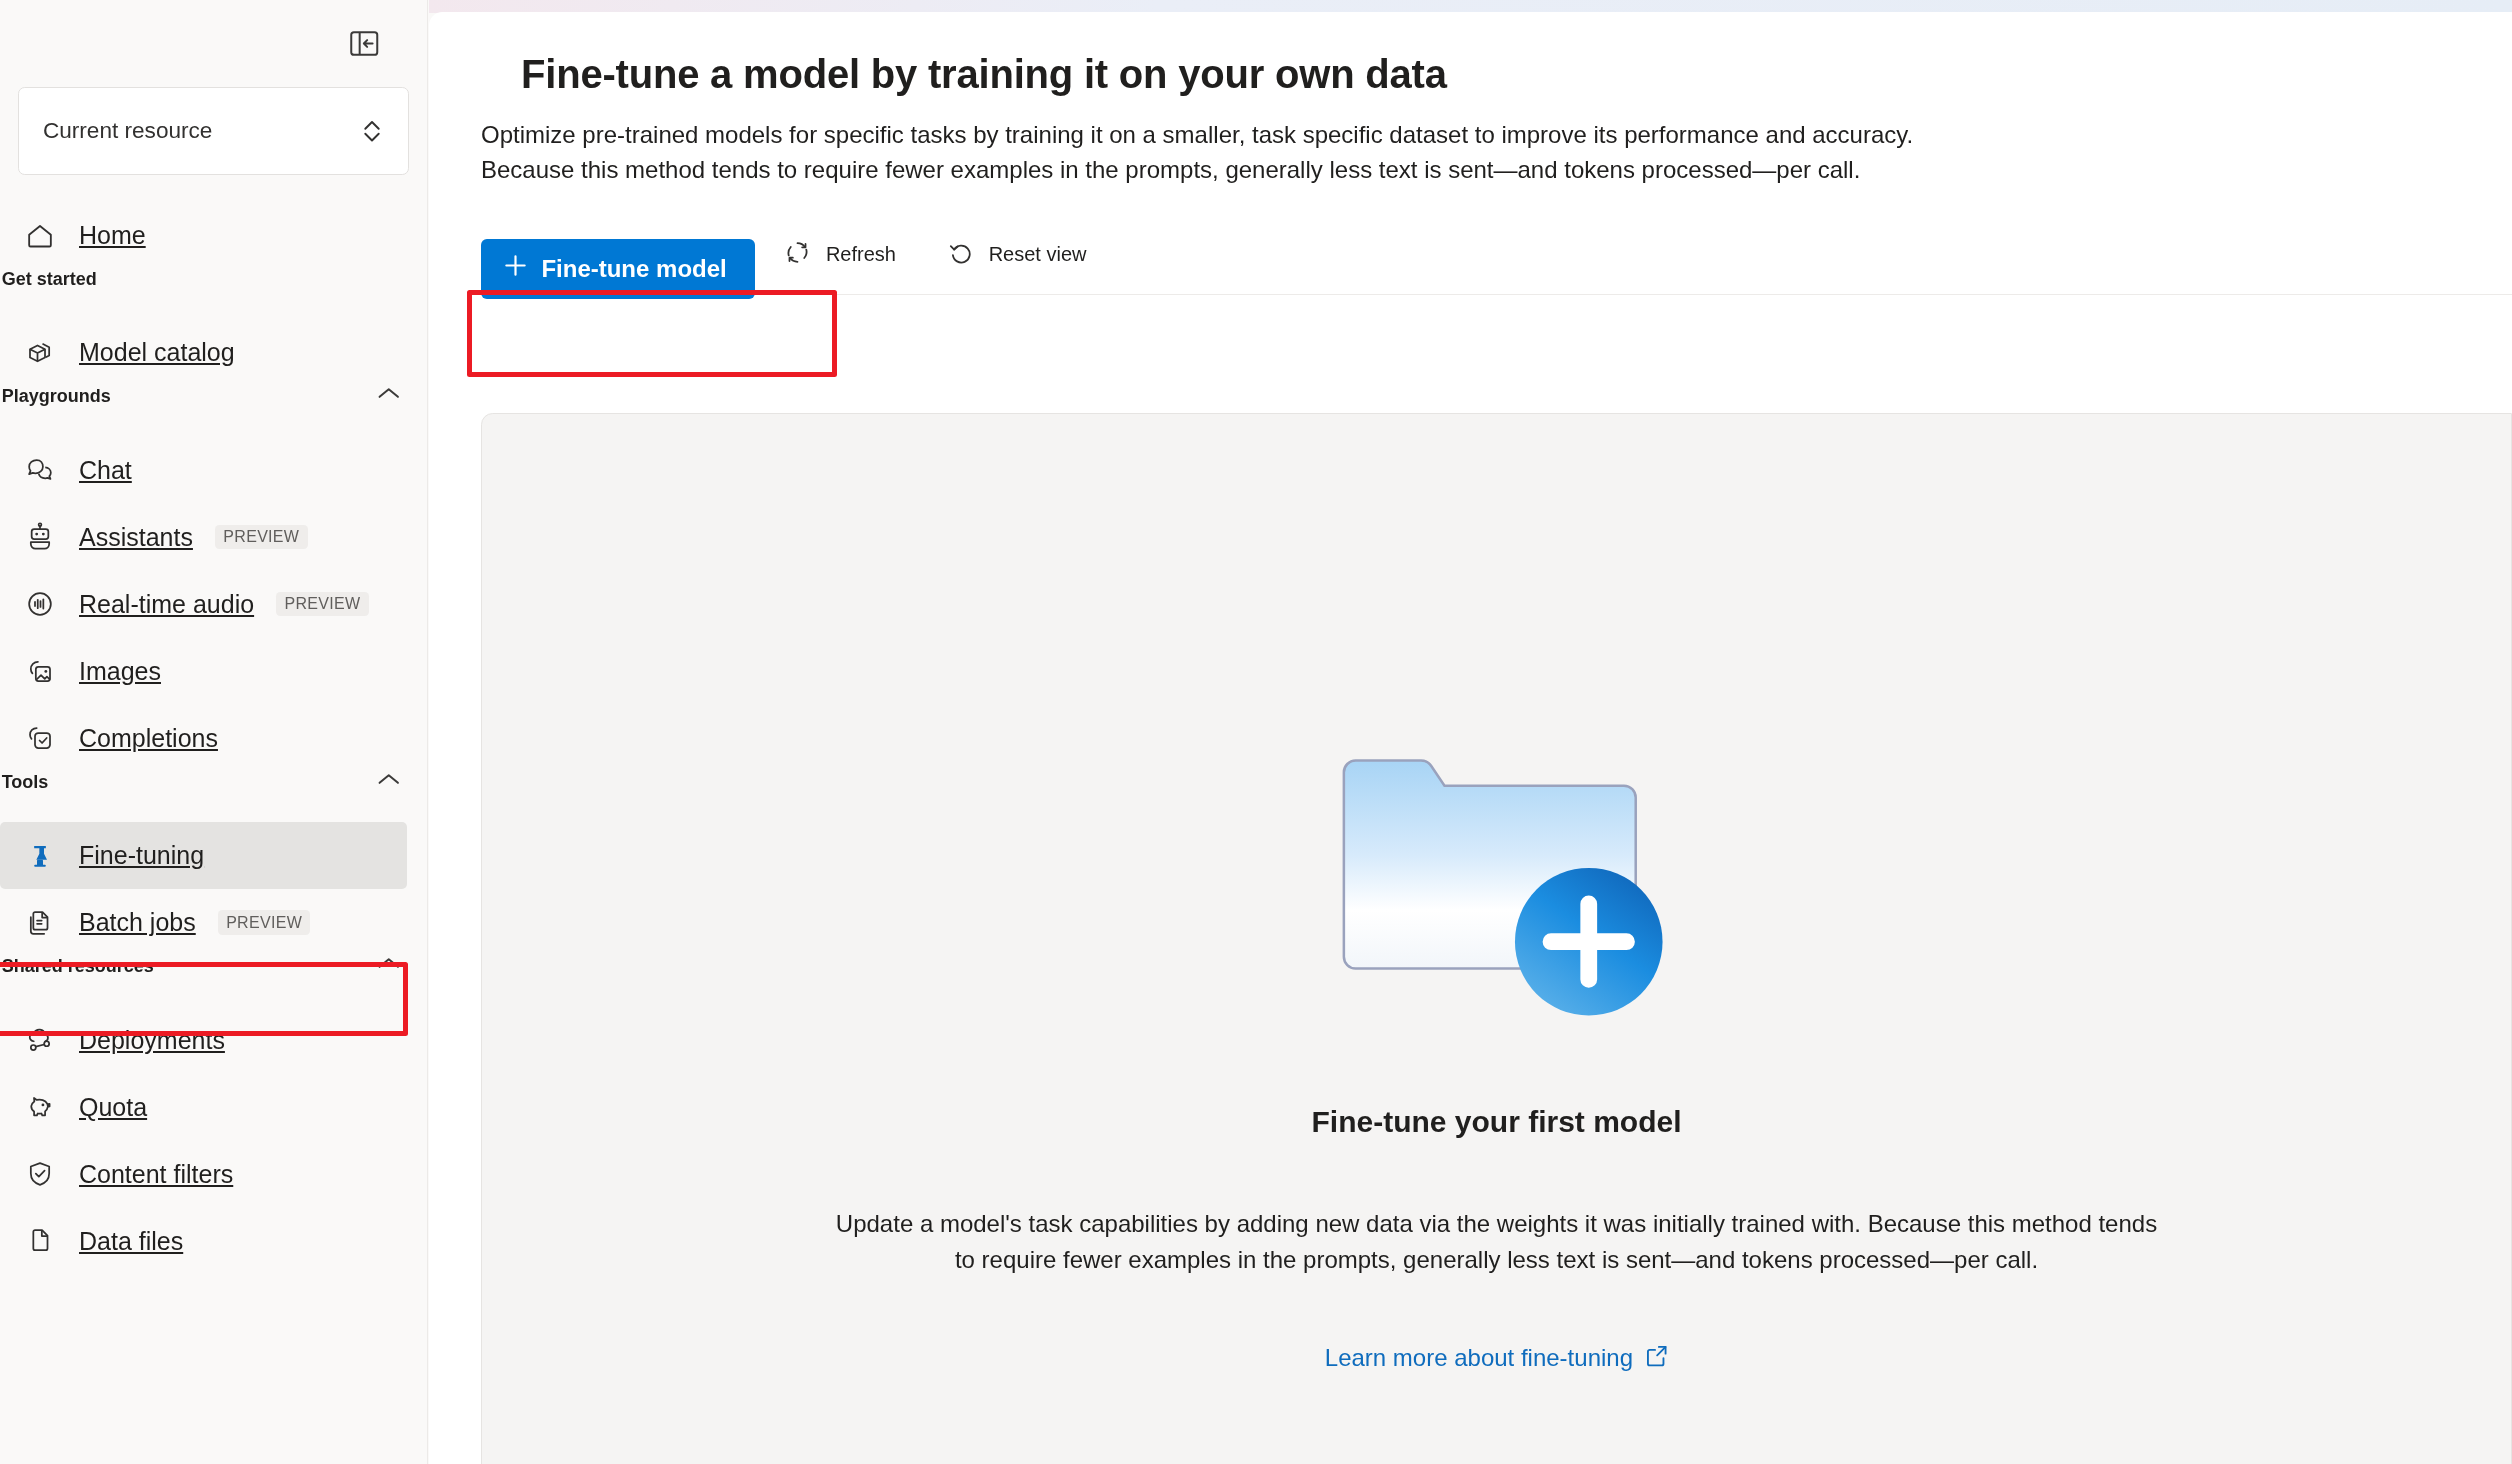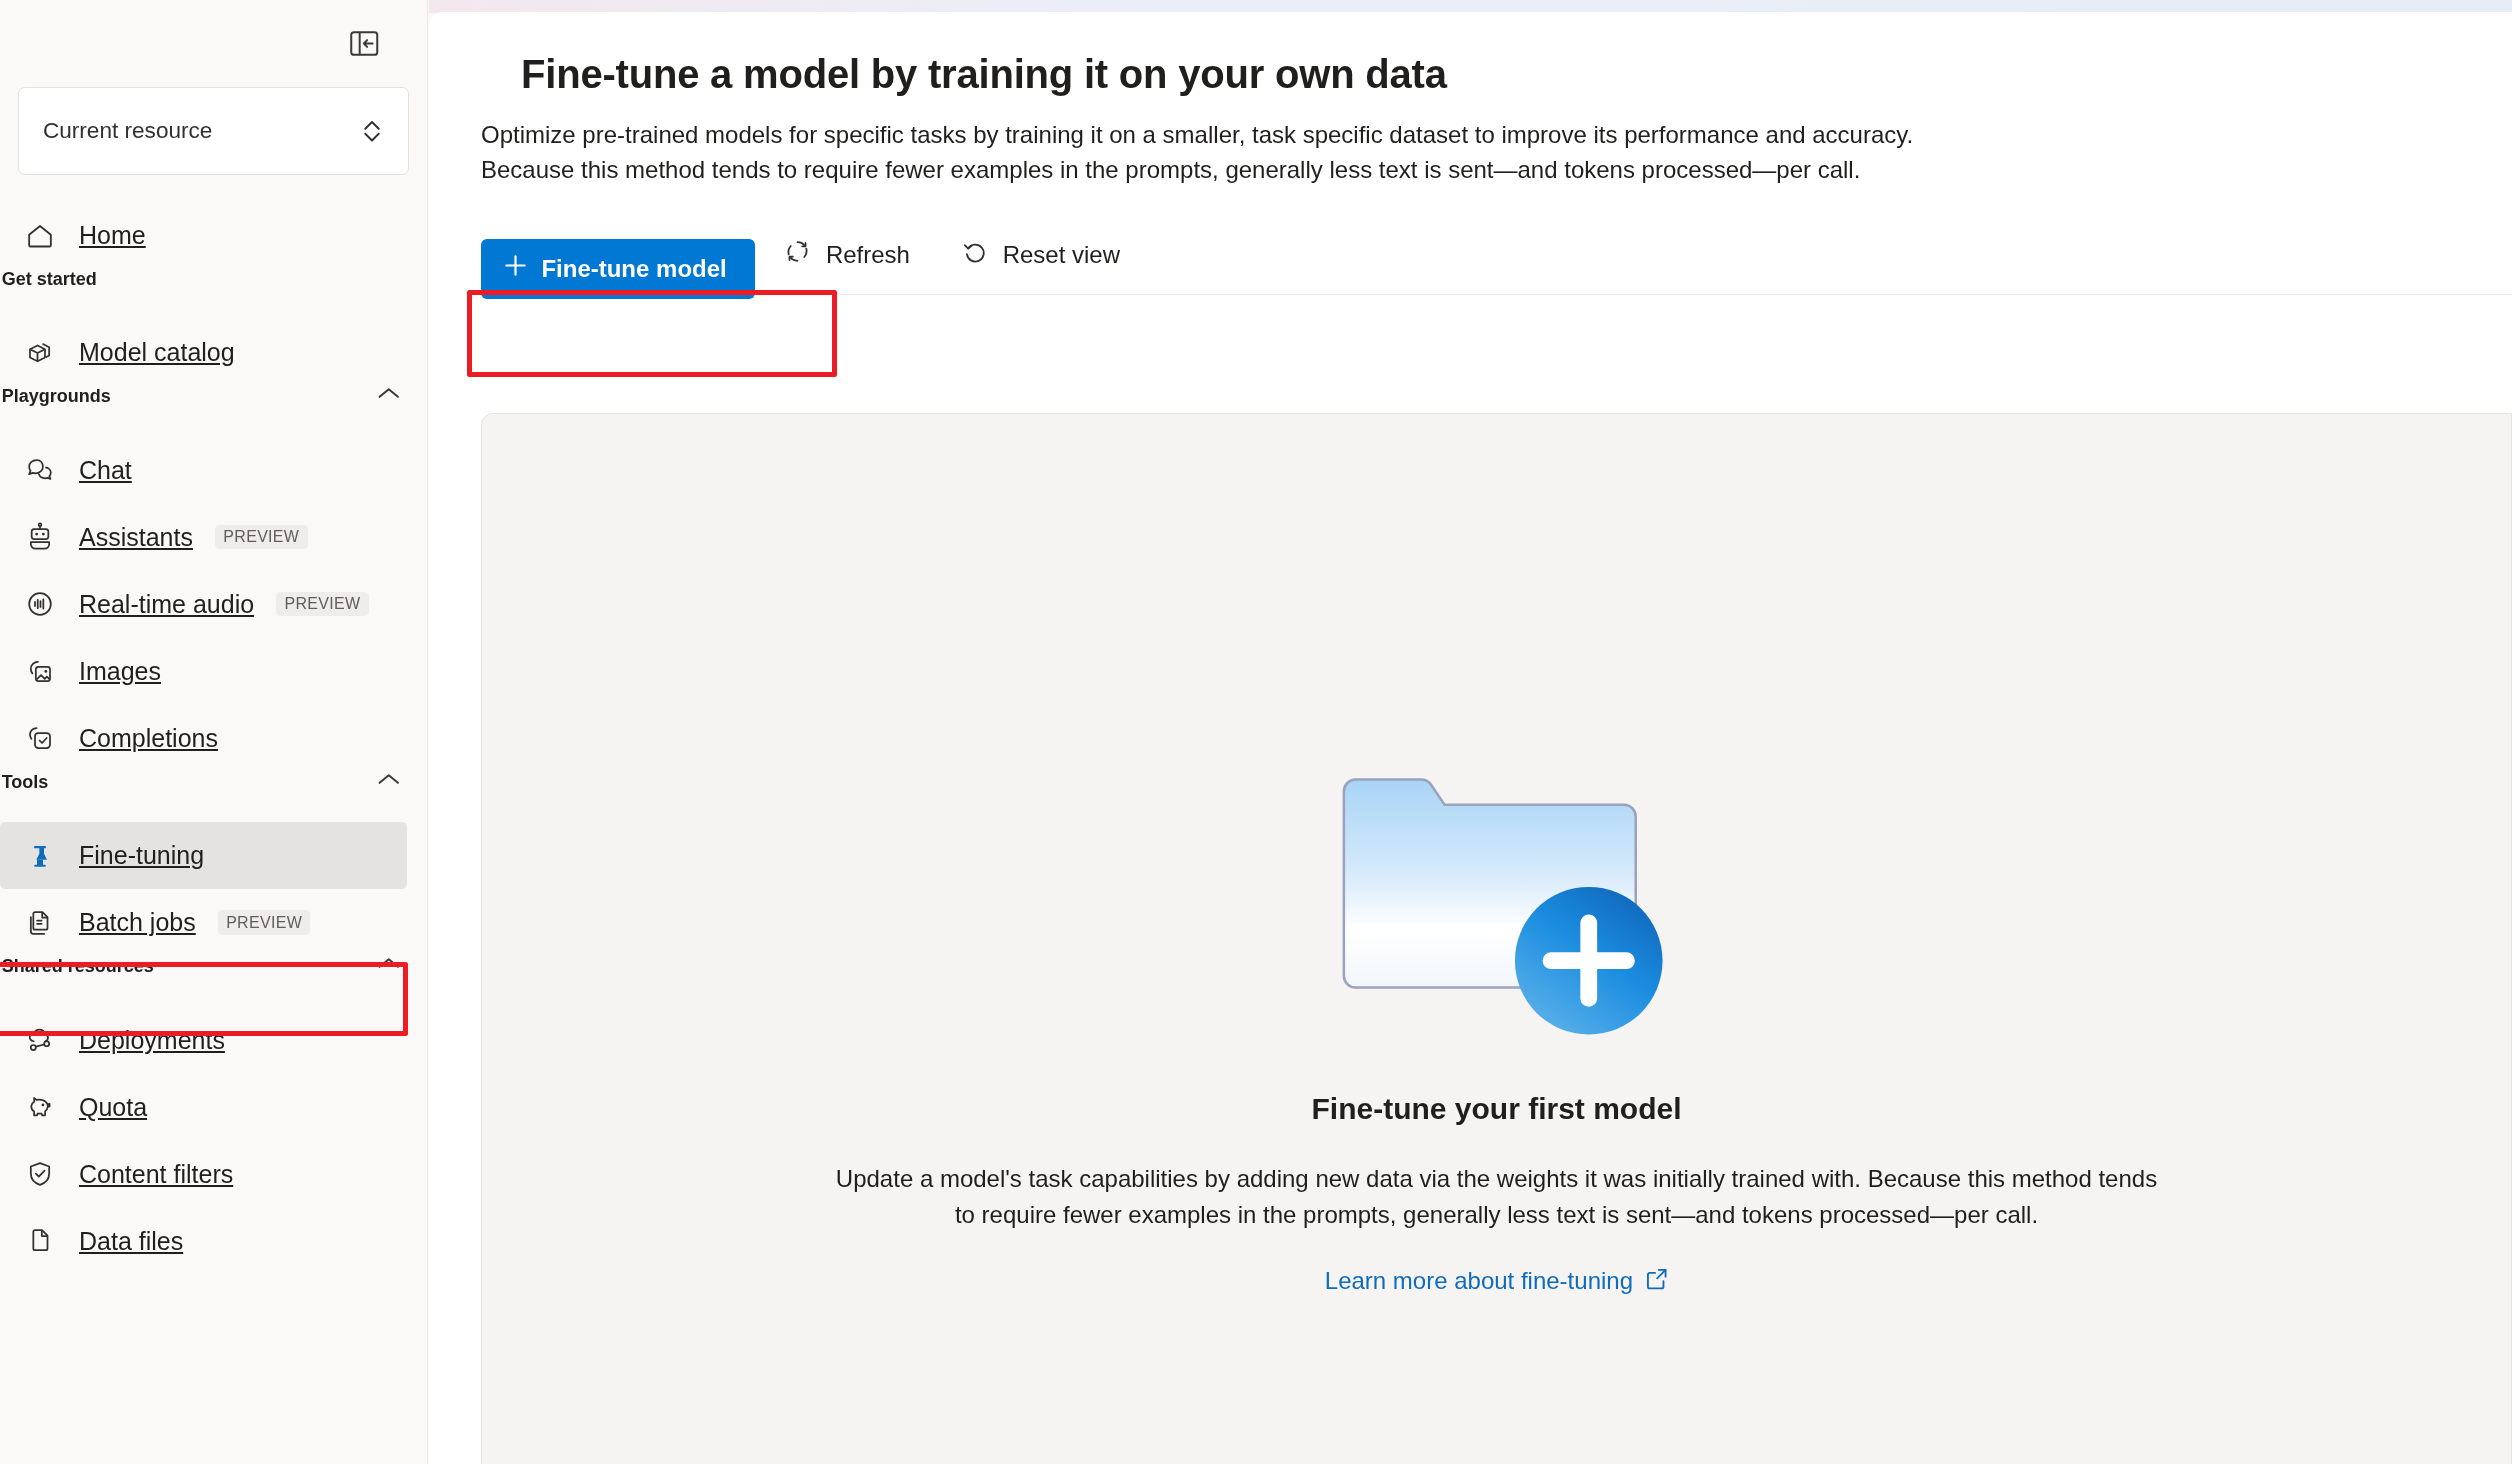--- a/index.html
+++ b/index.html
@@ -95,33 +95,33 @@
     background: #0078d4; color: #ffffff; border: none; border-radius: 5.9px;
     height: 60px; padding: 0 28.5px 0 22px;
     display: flex; align-items: center; gap: 13.4px;
     font-size: 24px; font-weight: 600; cursor: pointer;
     font-family: "Liberation Sans", sans-serif;
     margin-top: 28px;
   }
   .cmd-btn {
     background: transparent; border: none; height: 60px; padding: 0 22px;
     display: flex; align-items: center; gap: 15px;
-    font-size: 24px; color: #201f1e; cursor: pointer; border-radius: 5px;
+    font-size: 20px; color: #201f1e; cursor: pointer; border-radius: 5px;
     font-family: "Liberation Sans", sans-serif;
   }
 
   .empty-card {
     position: absolute; left: 52px; right: 0; top: 401px; bottom: 0;
     background: #f5f4f3; border: 0.8px solid #e6e4e2;
     border-top-left-radius: 11.7px; border-top-right-radius: 0;
     overflow: hidden;
   }
   .empty-inner {
-    position: absolute; left: 0; right: 0; top: 337px;
-    display: flex; flex-direction: column; align-items: center;
+    position: absolute; left: 0; right: 0; top: 318px;
+    display: flex; flex-direction: column; align-items: center; gap: 32px;
   }
   .folder-art { width: 369px; height: 302px; position: relative; margin-bottom: 39px; }
   .empty-title { font-size: 30px; font-weight: 700; color: #201f1e; margin-bottom: 35px; }
   .empty-text {
     font-size: 24px; line-height: 1.5; color: #201f1e; text-align: center;
     max-width: 1332px;
   }
   .learn-link {
     margin-top: 34px; font-size: 24px; color: #0f6cbd; text-decoration: none;
     display: inline-flex; align-items: center; gap: 11.7px; cursor: pointer;

